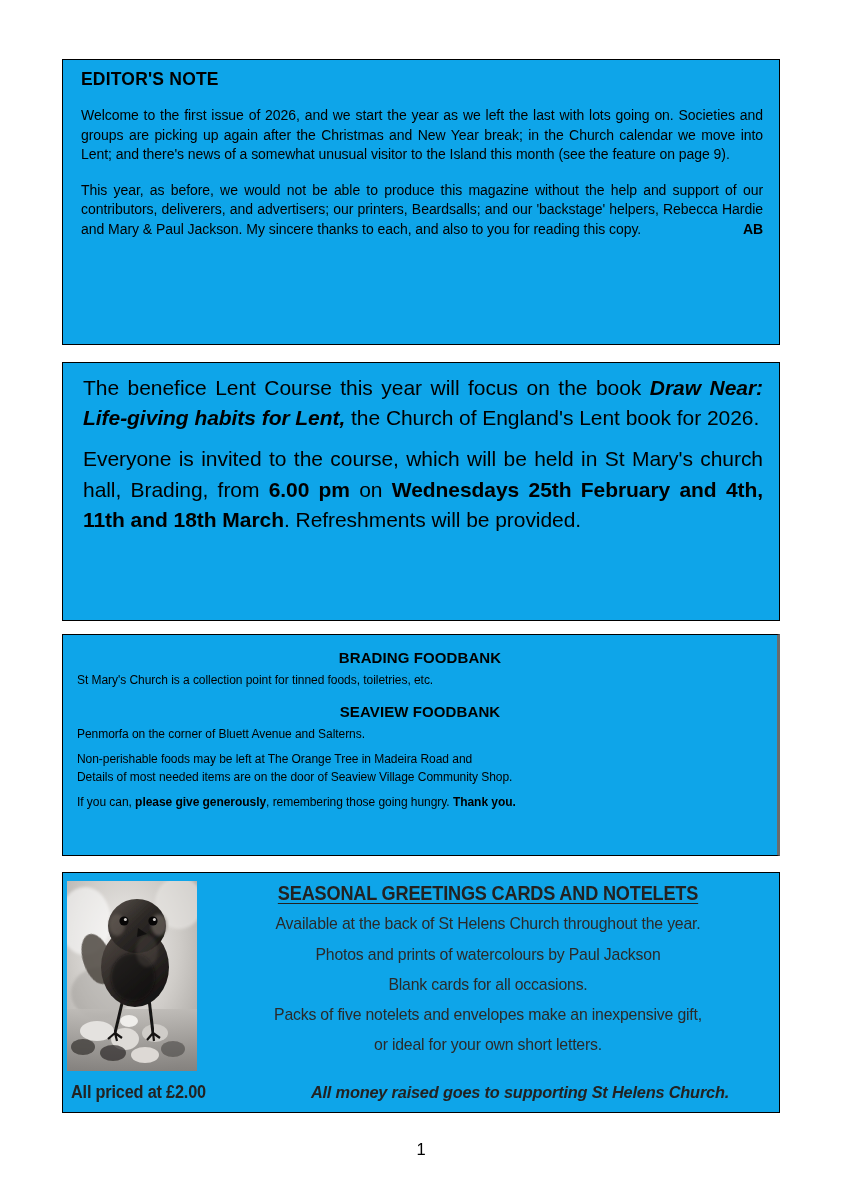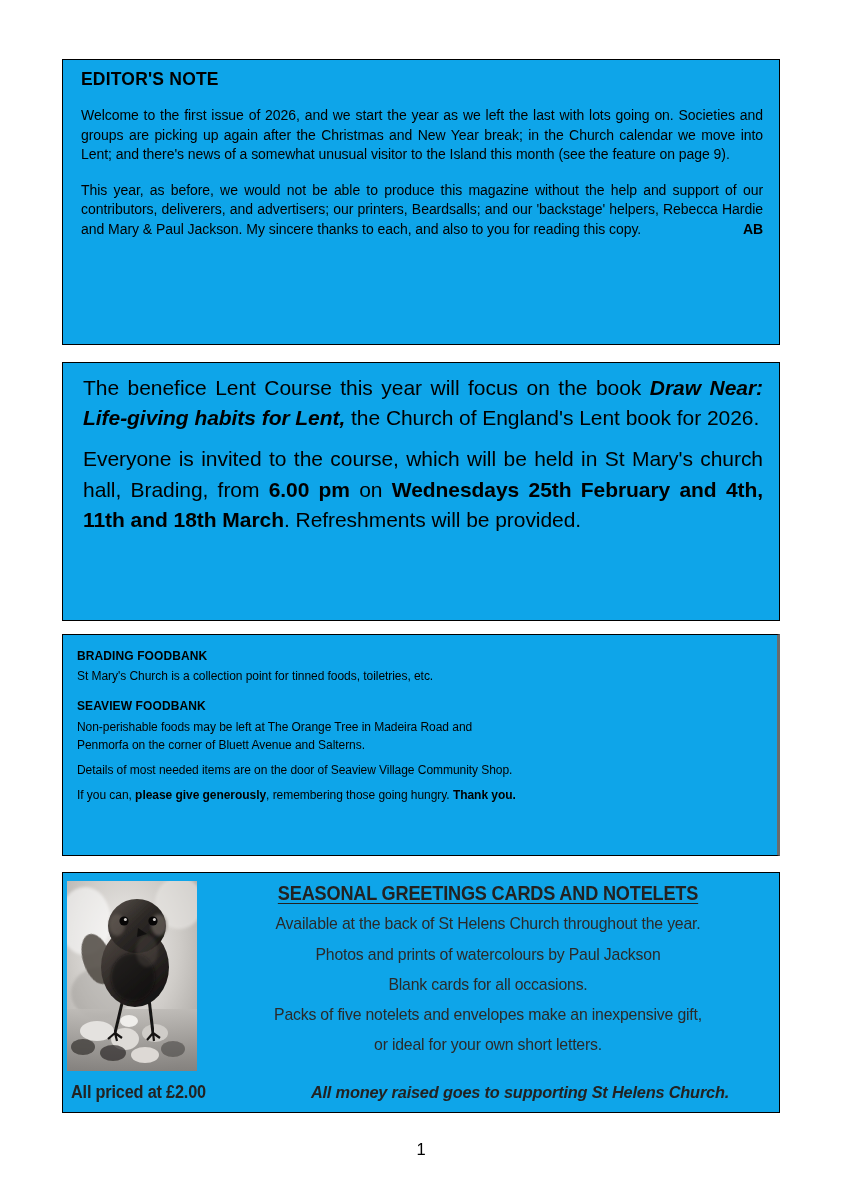--- a/index.html
+++ b/index.html
@@ -92,21 +92,22 @@
   #box-food {
     left: 62px;
     top: 634px;
     width: 718px;
     height: 222px;
     padding: 8px 14px 8px 14px;
     border-right-color: #6b6b6b;
     border-right-width: 3px;
   }
   .food-head {
-    font-size: 12px;
+    text-align: center;
+    font-size: 15px;
     font-weight: bold;
     letter-spacing: 0.1px;
     margin: 6px 0 6px 0;
     line-height: 1.2;
   }
   .food-head.second { margin-top: 14px; }
   .food-line {
     text-align: left;
     font-size: 12px;
     line-height: 1.33;
@@ -222,22 +223,22 @@
 
   <section class="box" id="box-lent">
     <p class="lent-p"><span>The benefice Lent Course this year will focus on the book </span><span class="bi">Draw Near: Life-giving habits for Lent,</span><span> the Church of England's Lent book for 2026.</span></p>
     <p class="lent-p"><span>Everyone is invited to the course, which will be held in St Mary's church hall, Brading, from </span><span class="b">6.00 pm</span><span> on </span><span class="b">Wednesdays 25th February and 4th, 11th and 18th March</span><span>. Refreshments will be provided.</span></p>
   </section>
 
   <section class="box" id="box-food">
     <h2 class="food-head">BRADING FOODBANK</h2>
     <p class="food-line">St Mary's Church is a collection point for tinned foods, toiletries, etc.</p>
     <h2 class="food-head second">SEAVIEW FOODBANK</h2>
+    <p class="food-line">Penmorfa on the corner of Bluett Avenue and Salterns.</p>
     <p class="food-line tight">Non-perishable foods may be left at The Orange Tree in Madeira Road and</p>
-    <p class="food-line">Penmorfa on the corner of Bluett Avenue and Salterns.</p>
     <p class="food-line">Details of most needed items are on the door of Seaview Village Community Shop.</p>
     <p class="food-line"><span>If you can, </span><span class="b">please give generously</span><span>, remembering those going hungry. </span><span class="b">Thank you.</span></p>
   </section>
 
   <section class="box" id="box-ad">
     <div class="ad-inner">
 
       <span class="ad-photo">
         <svg viewBox="0 0 130 190" width="130" height="190" preserveAspectRatio="none" aria-hidden="true">
           <defs>

